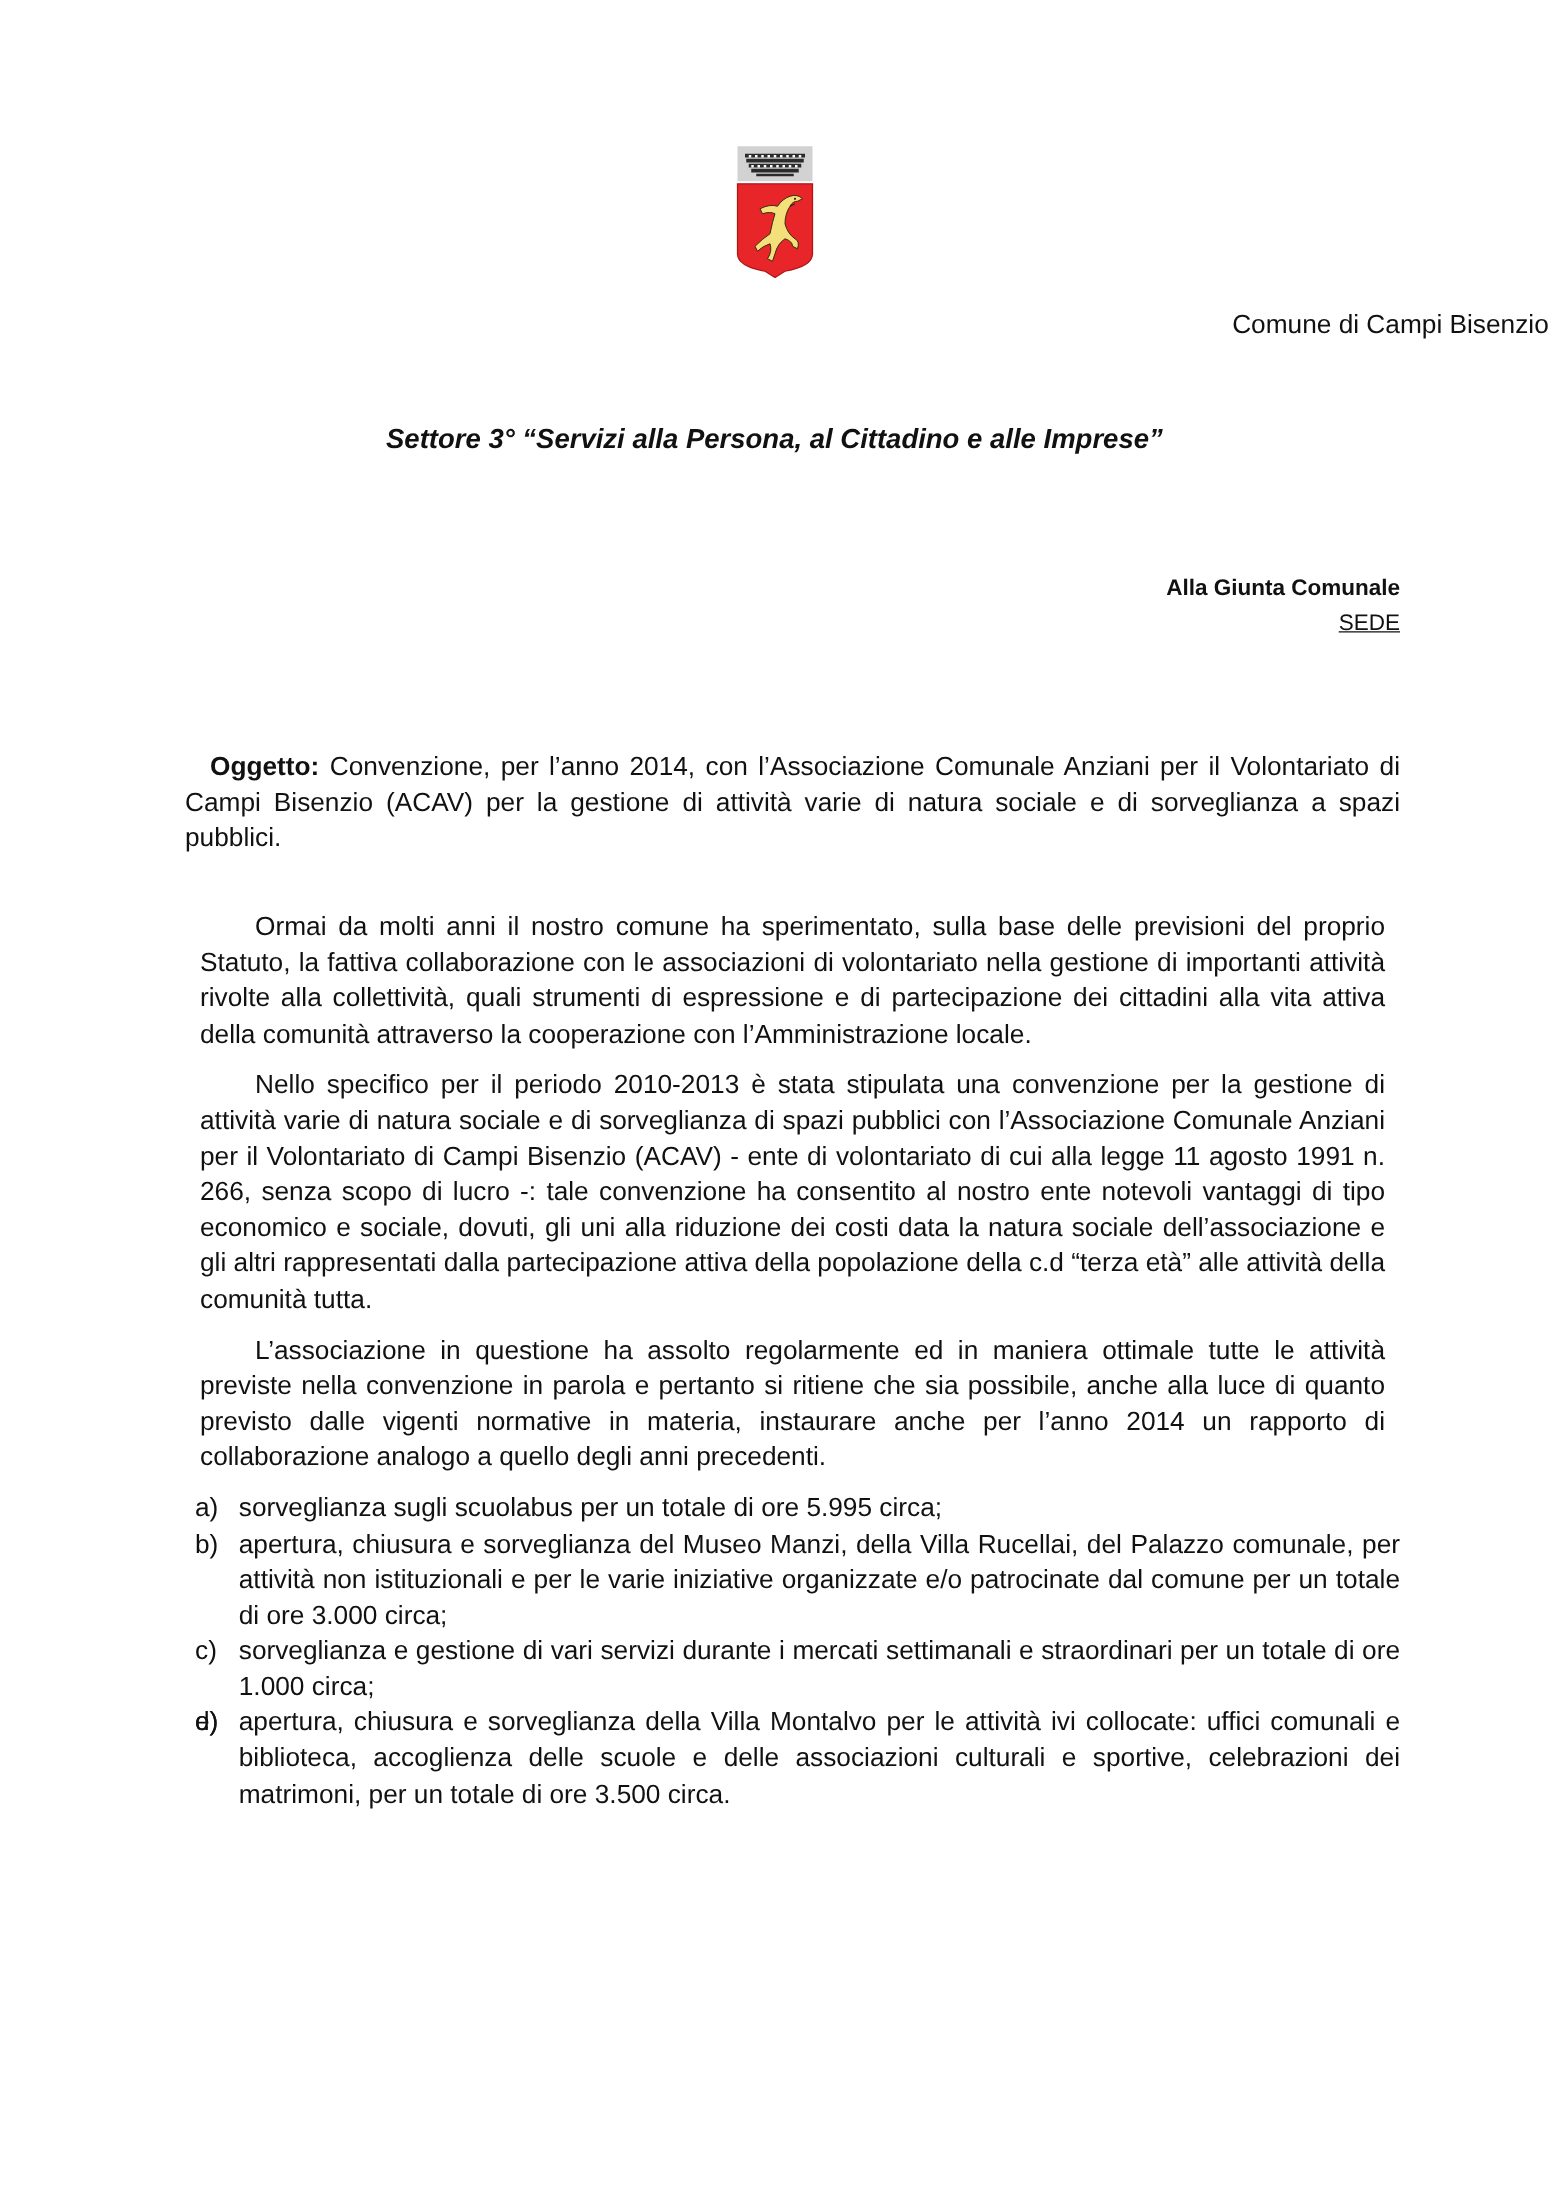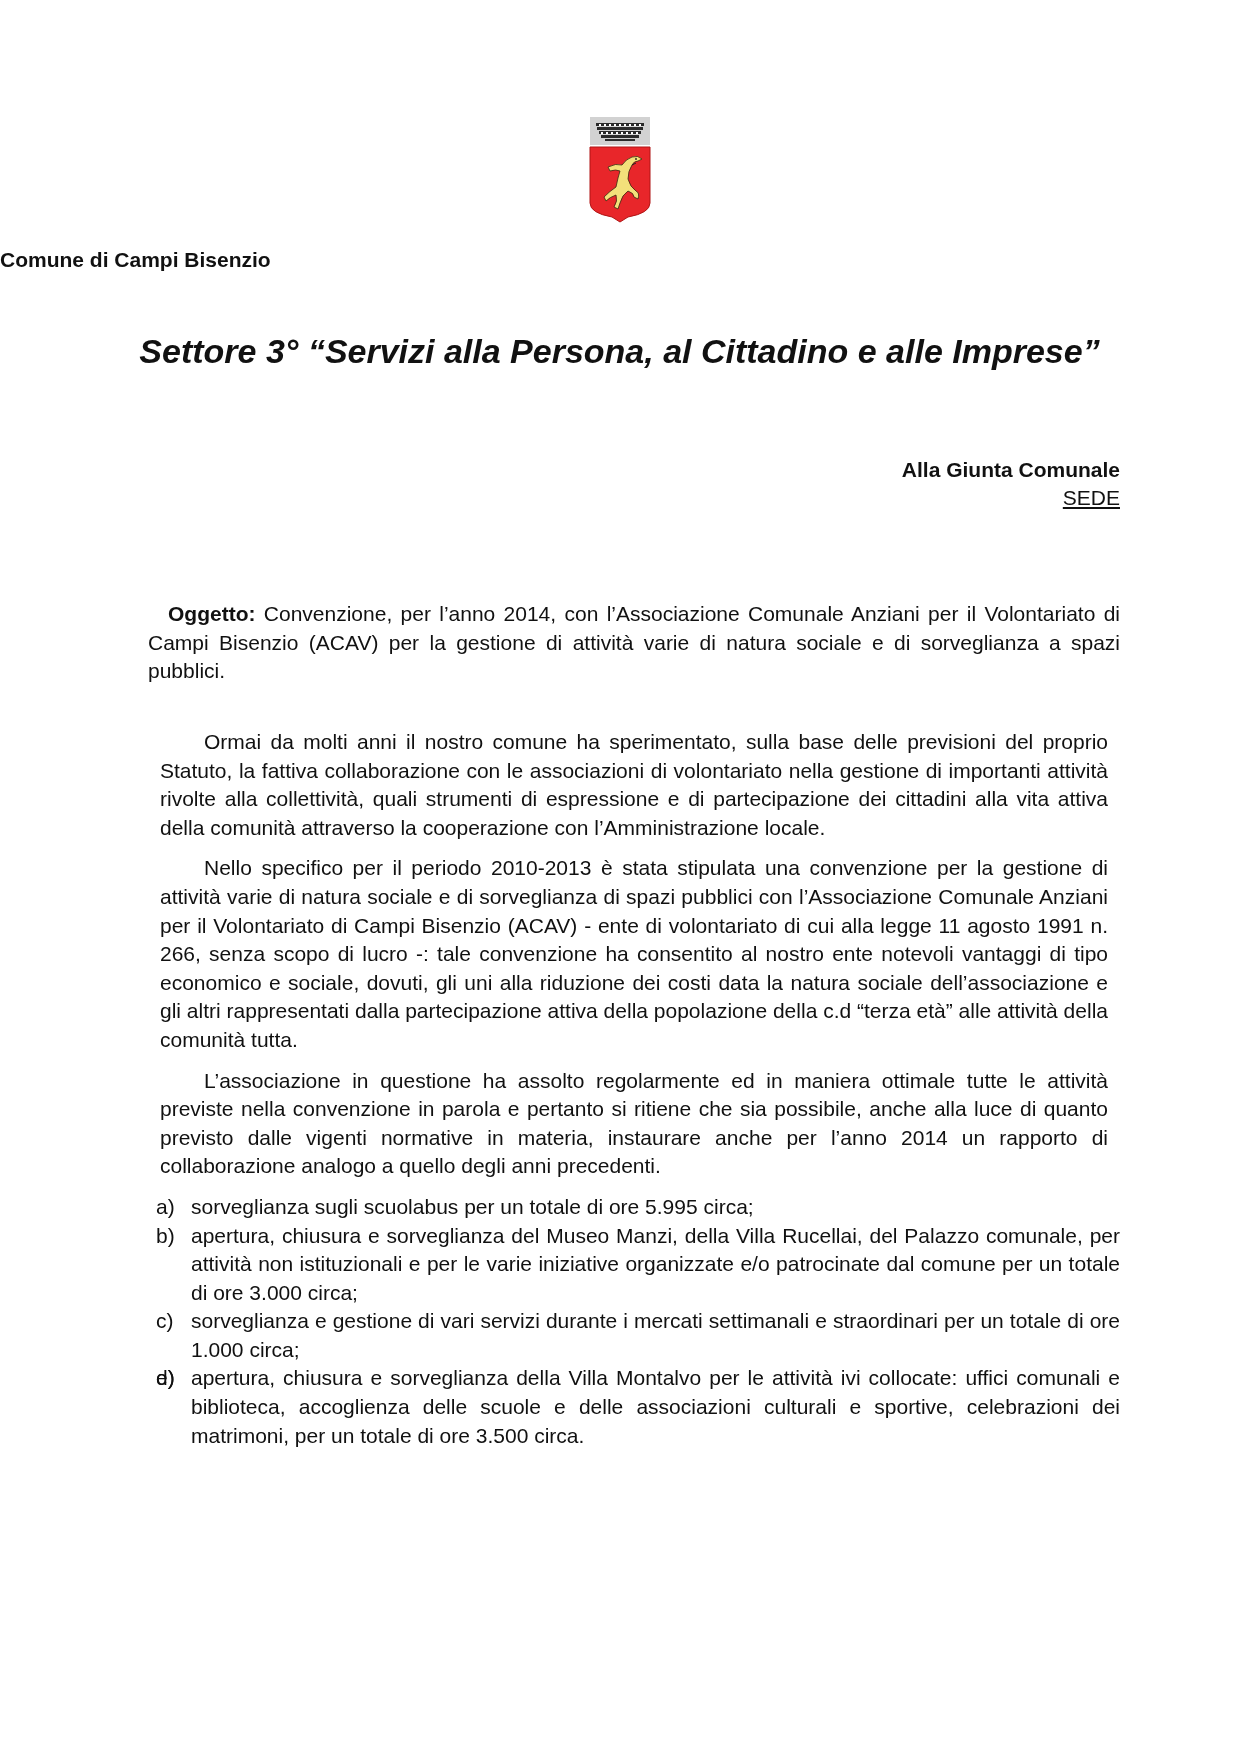--- a/index.html
+++ b/index.html
@@ -26,44 +26,44 @@
       position: absolute;
       left: 588px;
       top: 115px;
       width: 64px;
       height: 108px;
     }
     .header-block {
       position: absolute;
       left: 0;
       width: 1239px;
-      text-align: left;
-      font-weight: bold;
+      text-align: right;
+      font-weight: normal;
       font-size: 21px;
       line-height: 28px;
     }
     .entity-name { top: 246px; }
     .province { top: 274px; }
     .sector-title {
       position: absolute;
       left: 0;
       top: 334px;
       width: 1239px;
       text-align: center;
       font-weight: bold;
       font-style: italic;
-      font-size: 34px;
+      font-size: 22px;
       line-height: 34px;
     }
     .recipient {
       position: absolute;
       right: 119px;
       top: 456px;
       text-align: right;
-      font-size: 21px;
+      font-size: 18px;
       line-height: 28px;
     }
     .recipient .addressee { font-weight: bold; display: block; }
     .recipient .location { text-decoration: underline; display: block; }
 
     .body-text {
       position: absolute;
       left: 148px;
       width: 972px;
       font-size: 21px;

